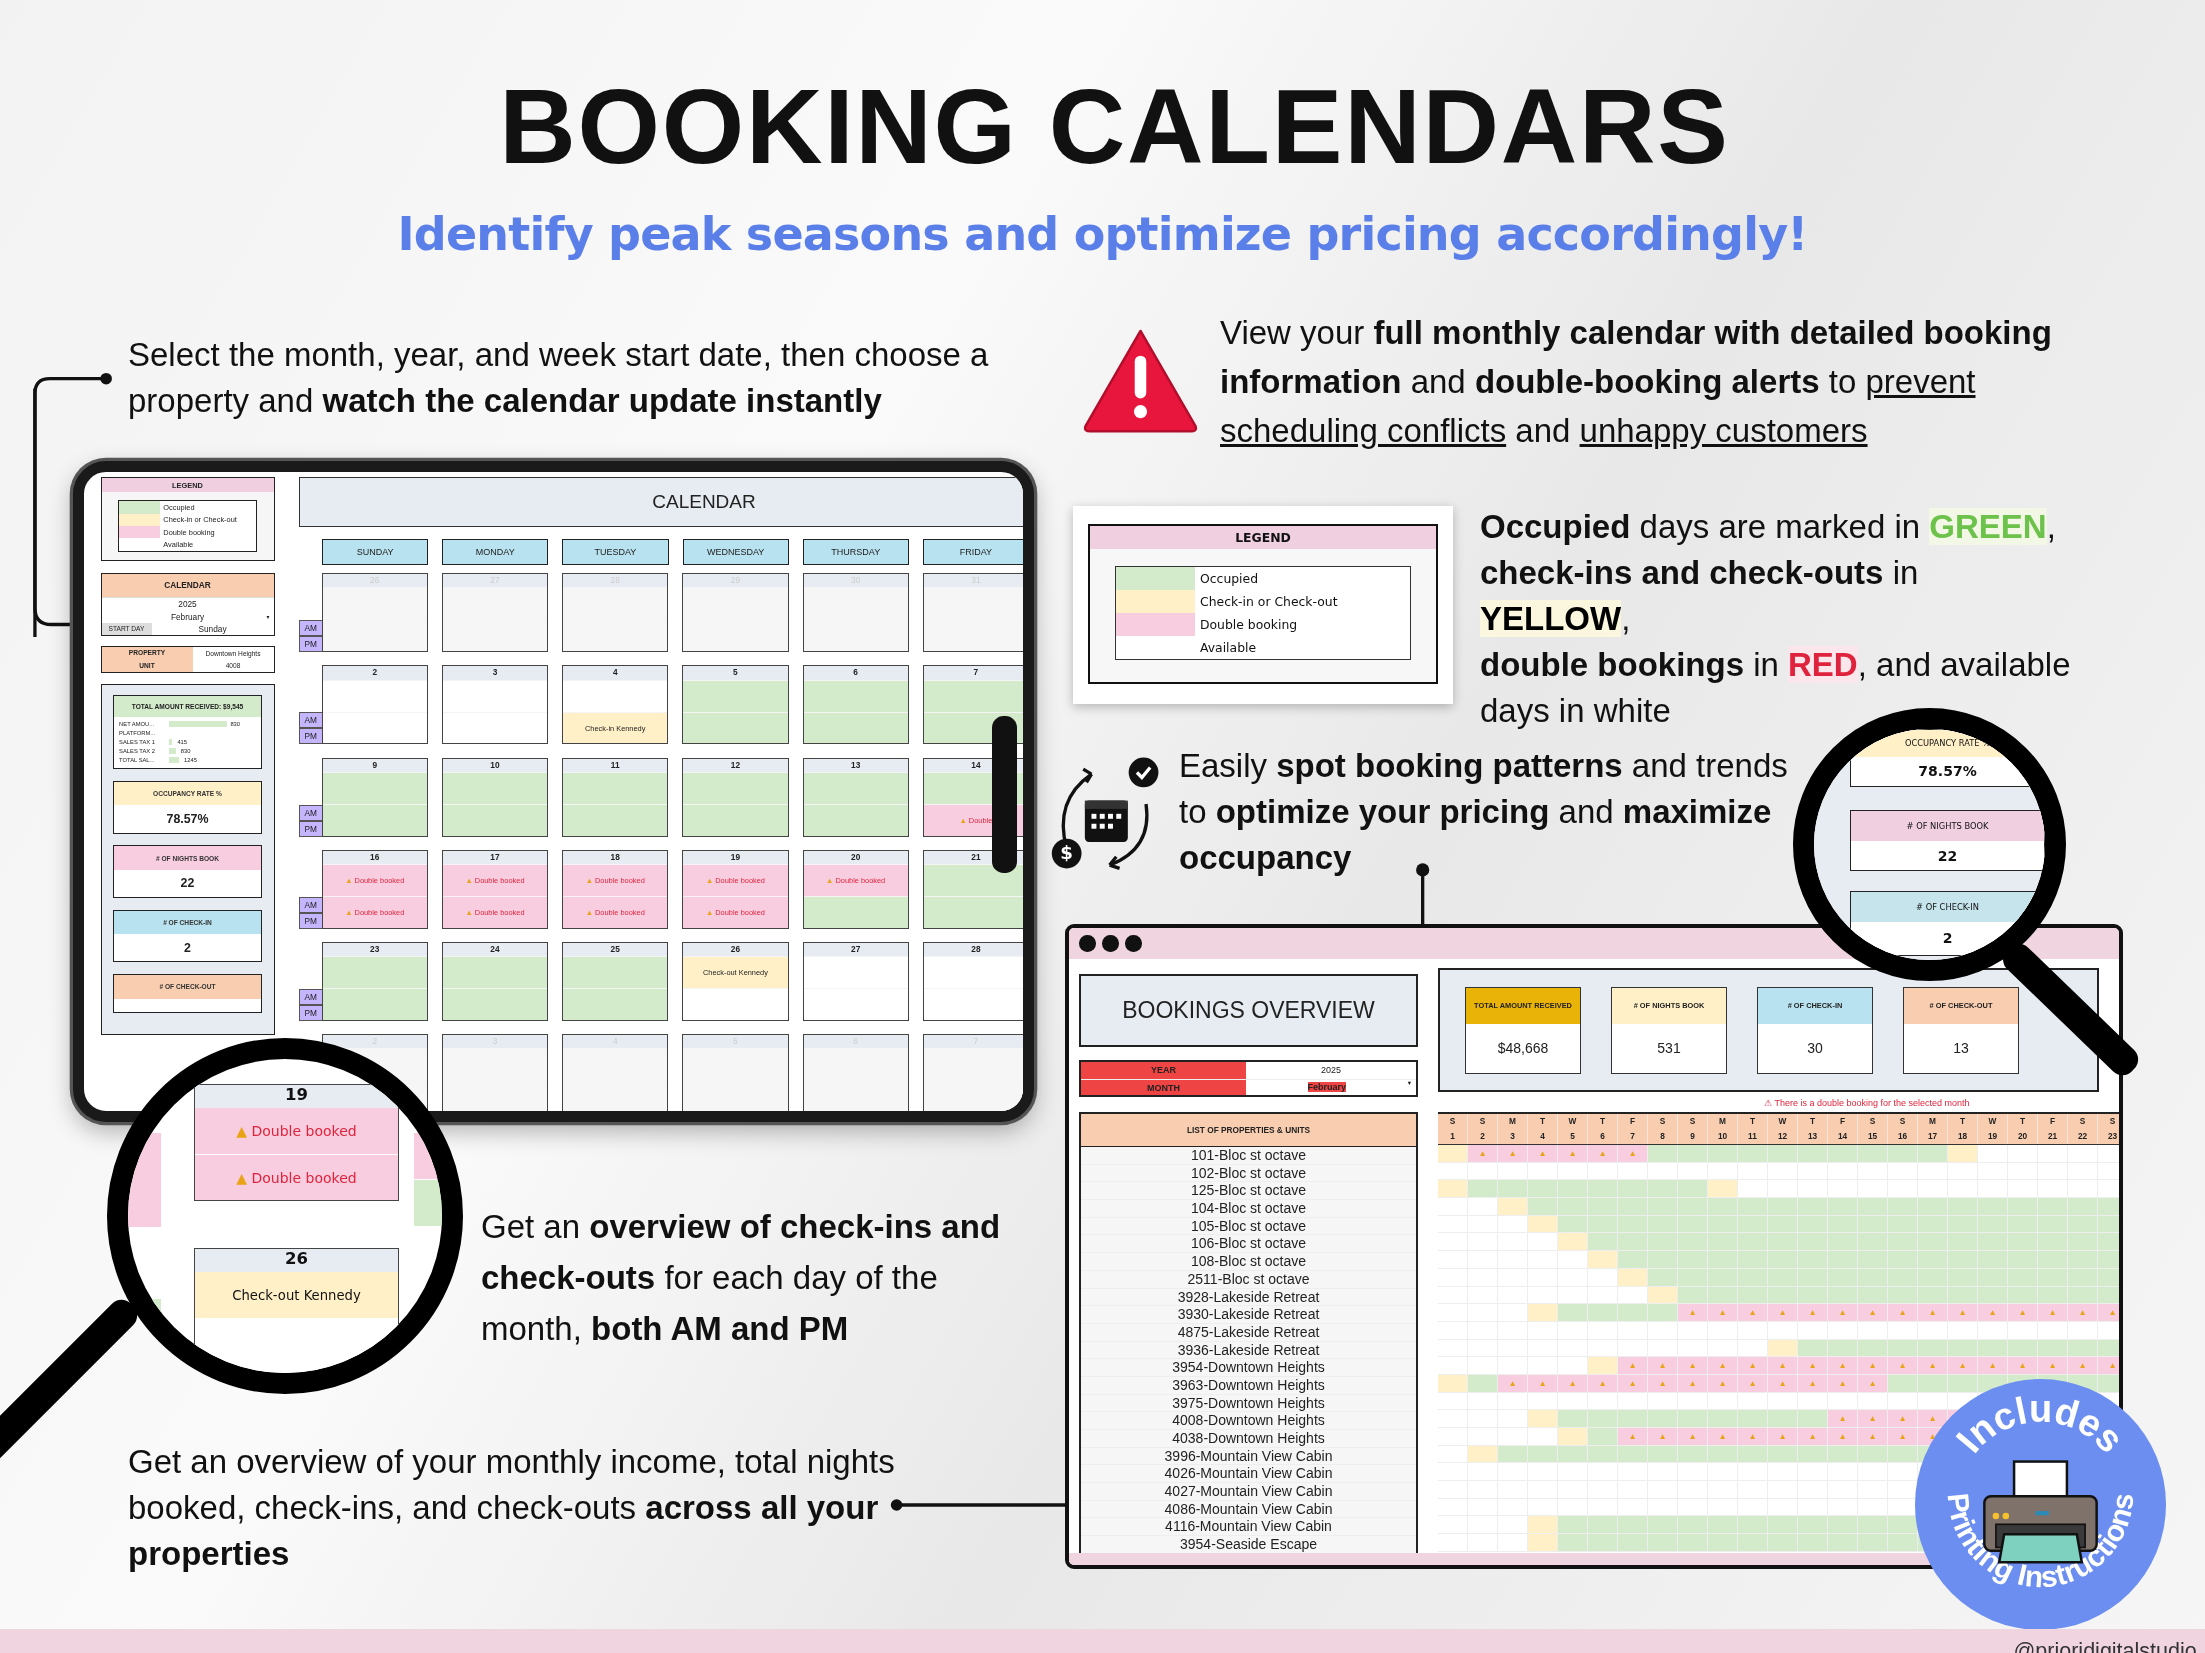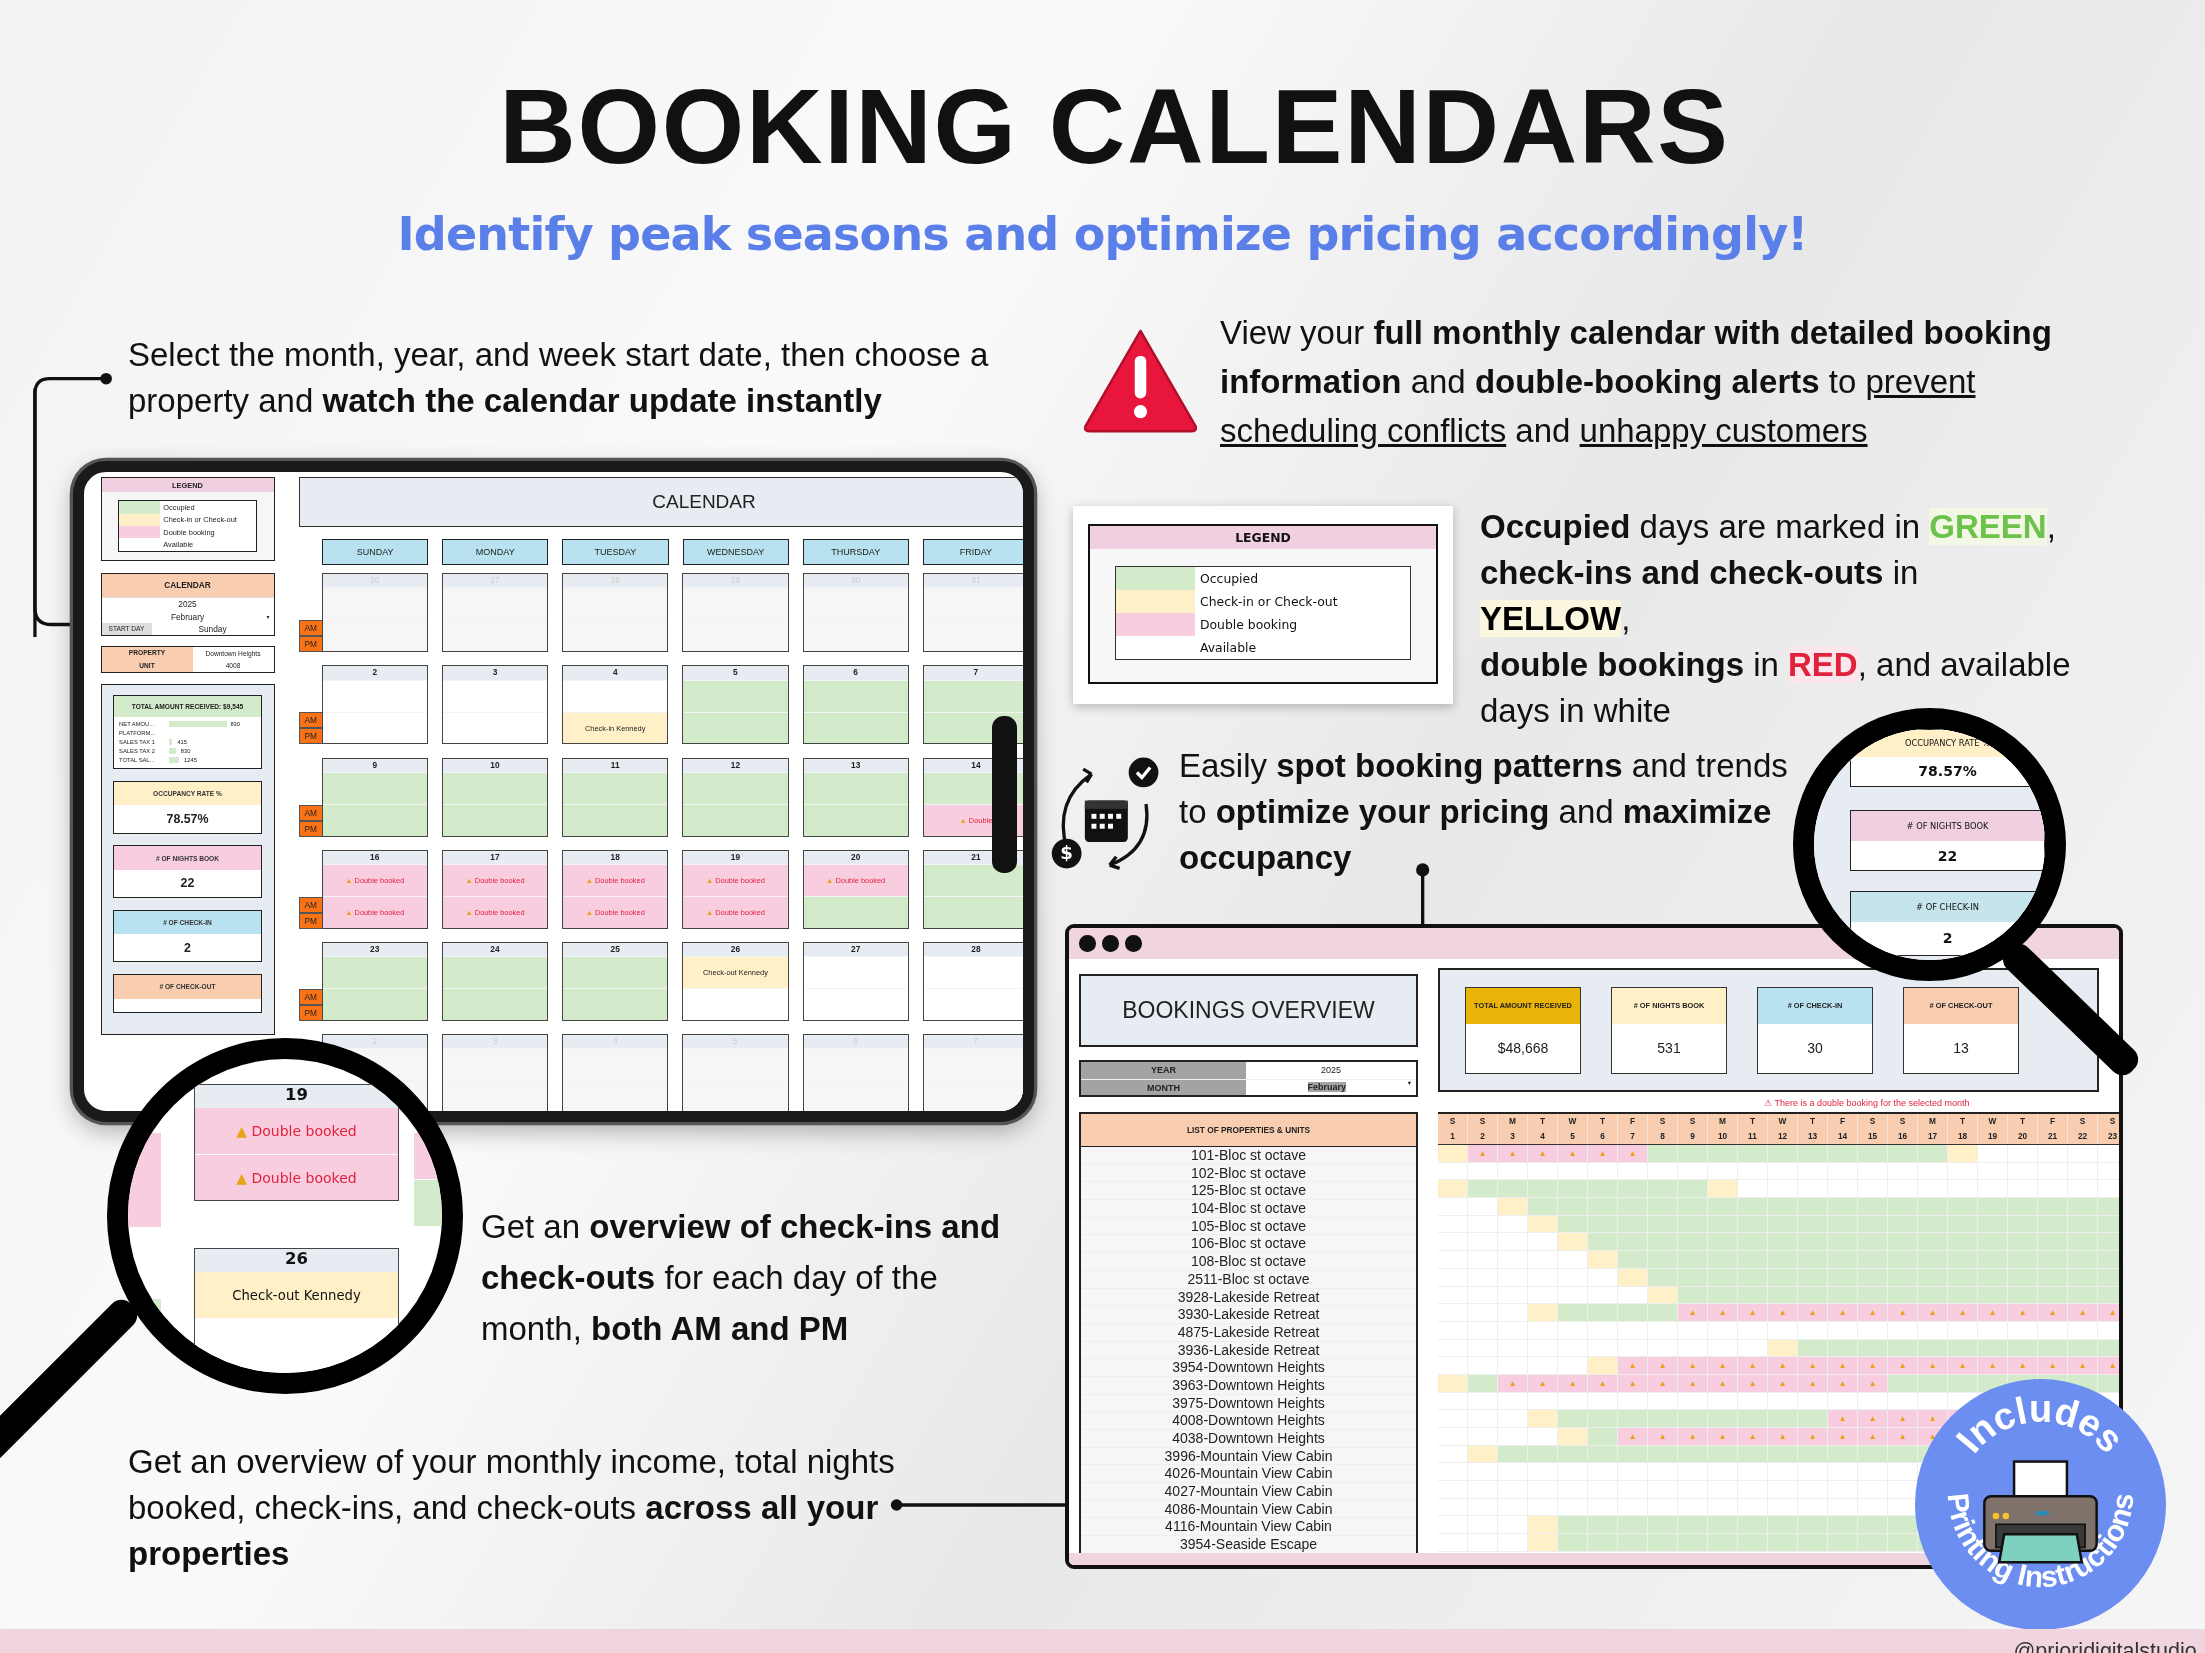--- a/index.html
+++ b/index.html
@@ -29,40 +29,40 @@
 .kpi{background:#e7ecf2;border:1.7px solid #222;padding:10px 11.6px}
 .kpi-card{border:1.2px solid #222;background:#fff;margin-bottom:11.6px}
 .kpi-card .h{font-size:6.6px;text-align:center;padding:8.3px 0;font-weight:bold;color:#333}
 .kpi-card .v{font-size:12.4px;text-align:center;padding:6.6px 0;font-weight:bold}
 .calmain{left:215px;top:5px;width:744px}
 .calhead{height:50px;border:1.7px solid #333;background:#e7ecf2;display:flex;align-items:center;justify-content:center;font-size:19px;padding-left:66px}
 .weekhdr{display:flex;margin-top:11.6px;margin-left:23px}
 .dayname{width:108px;margin-right:14px;height:26.5px;background:#b8e2ef;border:1.7px solid #222;font-size:9px;display:flex;align-items:center;justify-content:center}
 .week{display:flex;margin-left:0;position:relative;height:79px;margin-top:13.2px}
 .ampm{width:23px;display:flex;flex-direction:column;justify-content:flex-end;font-size:8.3px;height:79px}
-.ampm div{height:16px;background:#f97316;border:0.8px solid #555;border-right:none;display:flex;align-items:center;justify-content:center}
+.ampm div{height:16px;background:#c4b5fd;border:0.8px solid #555;border-right:none;display:flex;align-items:center;justify-content:center}
 .day{width:108px;margin-right:14px;border:1.2px solid #444;display:flex;flex-direction:column;height:79px;background:#fff}
 .day .num{height:13.2px;background:#e7ecf2;font-size:8.3px;text-align:center;font-weight:bold;line-height:13.2px}
 .day .num.muted{color:#ccc;font-weight:normal}
 .day .slot{flex:1;font-size:7.4px;display:flex;align-items:center;justify-content:center;border-top:0.8px solid #f4f4f4}
 .muteday .slot{background:#f6f6f6}
 .g{background:#d3ebcb}.y{background:#fff0c8}.p{background:#f9cde0}.w{background:#fff}
 .dbl{color:#e0233c}
 .warn{color:#e8a317}
 
 .mag{border:21.5px solid #000;border-radius:50%;overflow:hidden;background:#fff}
 .mag-handle{background:#000;border-radius:13.2px;transform-origin:left center}
 
 .win{left:1065px;top:924px;width:1058px;height:645px;border:4.1px solid #111;border-radius:9px;background:#fff;overflow:hidden}
 .win-bar{height:31px;background:#f0d4e0;display:flex;align-items:center;padding-left:10px;gap:6.6px}
 .dot{width:16.5px;height:16.5px;border-radius:50%;background:#111}
 .ov-title{left:10px;top:46px;width:339px;height:73px;border:2.5px solid #222;background:#e7ecf2;display:flex;align-items:center;justify-content:center;font-size:23px;font-family:"Liberation Sans",sans-serif}
 .ym{left:10px;top:132px;width:339px;border:2.5px solid #222;background:#fff}
 .ym .r{display:flex;height:16.5px;font-size:9px;align-items:center}
-.ym .r span:first-child{width:165px;background:#a3a3a3;text-align:center;font-weight:bold;height:100%;line-height:16.5px}
+.ym .r span:first-child{width:165px;background:#ef4444;text-align:center;font-weight:bold;height:100%;line-height:16.5px}
 .ym .r span:last-child{flex:1;text-align:center}
 .kpibar{left:369px;top:40px;width:661px;height:124px;border:2.5px solid #222;background:#e7ecf2;display:flex;gap:30px;padding:16.5px 25px}
 .kbox{width:116px;border:1.2px solid #333;background:#fff;display:flex;flex-direction:column}
 .kbox .h{height:36px;font-size:7.4px;font-weight:bold;display:flex;align-items:center;justify-content:center;text-align:center}
 .kbox .v{flex:1;font-size:14px;display:flex;align-items:center;justify-content:center;font-family:"Liberation Sans",sans-serif}
 .alert{left:695px;top:170px;font-size:9px;color:#e0233c}
 .plist{left:10px;top:184px;width:339px;border:2.5px solid #222;background:#f6f6f6}
 .plist .h{background:#f9cdb0;height:33px;display:flex;align-items:center;justify-content:center;font-size:8.3px;font-weight:bold;border-bottom:1.7px solid #222}
 .plist .it{height:17.7px;font-size:14px;text-align:center;line-height:17.7px;border-bottom:0.8px solid #eee}
 .grid{left:369px;top:184px;width:695px}

